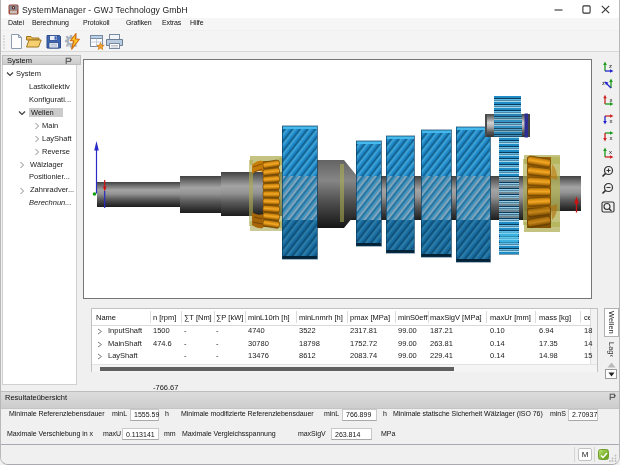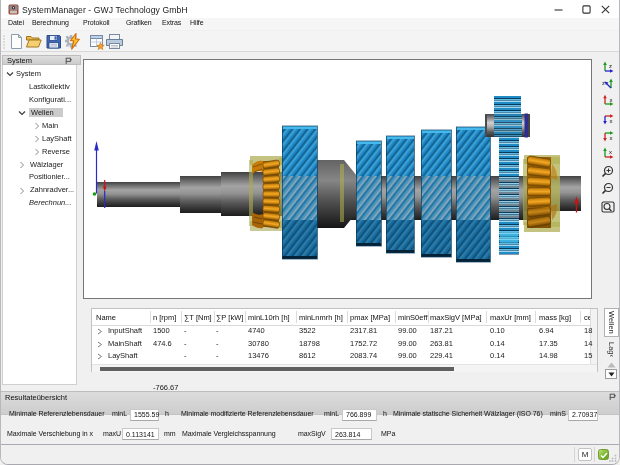--- a/index.html
+++ b/index.html
@@ -10,21 +10,21 @@
 #titlebar{left:0;top:0;width:620px;height:19px;background:#ffffff;}
 #titletext{left:21px;top:4.5px;font-size:8.6px;color:#1a1a1a;letter-spacing:0.1px;}
 #menubar{left:0;top:18px;width:620px;height:12px;background:#f6f6f6;}
 .menuitem{top:1px;font-size:7px;letter-spacing:-0.1px;color:#111;}
 #toolbar{left:0;top:31px;width:620px;height:21px;background:#f4f4f4;border-bottom:1px solid #d8d8d8;}
 .tbico{top:2px;width:17px;height:17px;}
 #lpanelhead{left:1px;top:55px;width:79px;height:10px;background:linear-gradient(#dedede,#cccccc);border:1px solid #bdbdbd;font-size:7.5px;color:#111;line-height:9px;padding-left:4px;}
 #treebox{left:1px;top:65px;width:75px;height:320px;background:#ffffff;border:1px solid #d0d0d0;border-top:none;overflow:hidden;}
 .trow{position:absolute;font-size:7.5px;color:#1a1a1a;white-space:nowrap;}
 #viewport{left:82px;top:59px;width:509px;height:240px;background:#ffffff;border:1px solid #767676;}
-#resulthead{left:0;top:391px;width:620px;height:24px;background:linear-gradient(#dcdcdc,#cdcdcd);border-top:1px solid #bdbdbd;border-bottom:1px solid #c4c4c4;font-size:7.5px;color:#111;padding:1px 0 0 4px;}
+#resulthead{left:0;top:391px;width:620px;height:18px;background:linear-gradient(#dcdcdc,#cdcdcd);border-top:1px solid #bdbdbd;border-bottom:1px solid #c4c4c4;font-size:7.5px;color:#111;padding:1px 0 0 4px;}
 .rlabel{position:absolute;font-size:7px;letter-spacing:-0.05px;color:#111;white-space:nowrap;}
 .rbox{position:absolute;background:#fff;border:1px solid #c9c9c9;border-bottom-color:#a8a8a8;font-size:7px;color:#111;padding:1.5px 0 0 3px;height:12px;}
 #statusbar{left:0;top:444px;width:620px;height:21px;background:#f0f0f0;border-top:1px solid #aaaab2;}
 #tablewrap{left:90px;top:308px;width:507px;height:64px;background:#ffffff;border:1px solid #c2c2c2;}
 .th{position:absolute;top:4px;font-size:7.5px;color:#111;white-space:nowrap;}
 .td{position:absolute;font-size:7.5px;color:#1a1a1a;white-space:nowrap;}
 .colsep{position:absolute;top:2px;width:0;height:12px;border-left:1px solid #dcdcdc;}
 #tabcol{left:602px;top:308px;width:18px;height:75px;}
 .vtab{position:absolute;writing-mode:vertical-rl;font-size:7.5px;color:#222;}
 #righticons{left:599px;top:58px;width:20px;height:155px;}

